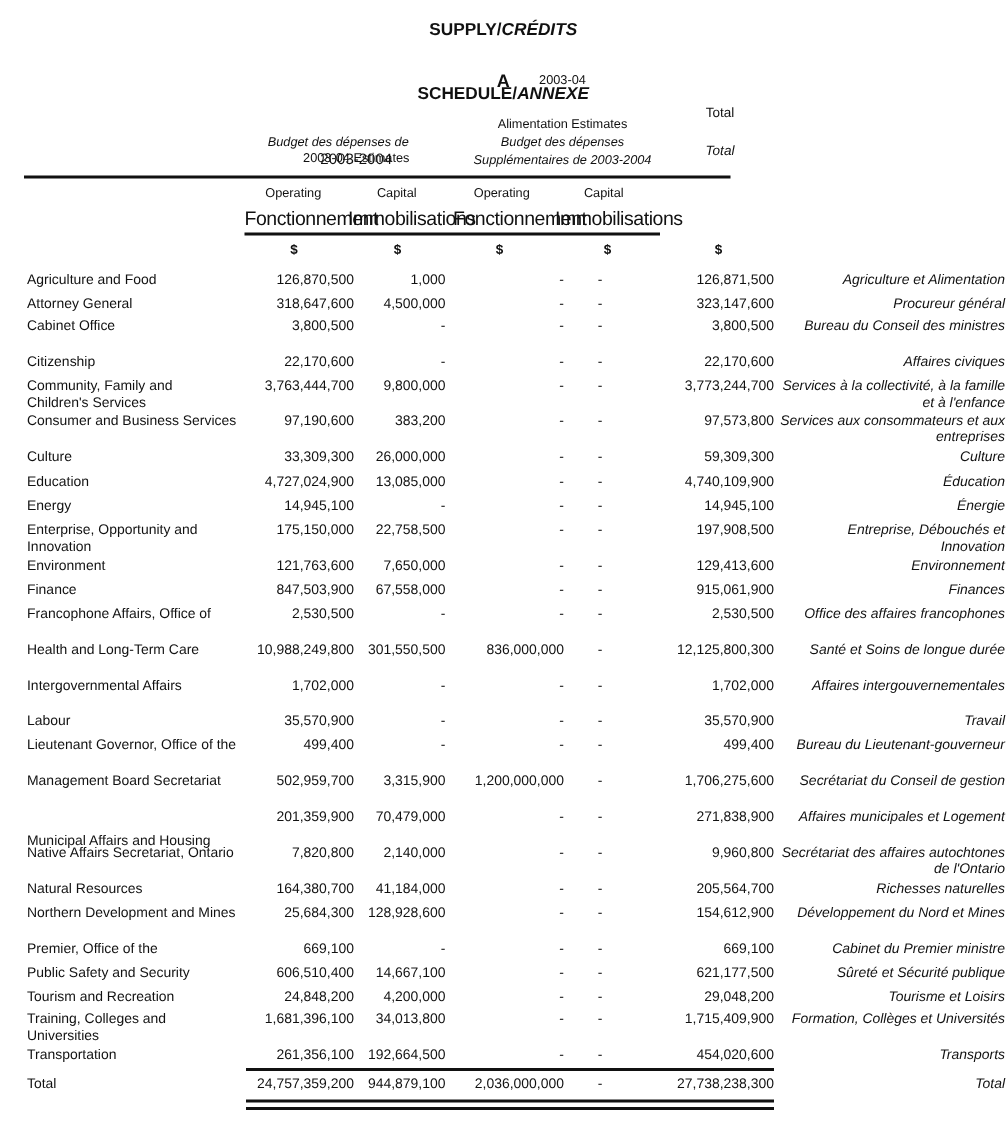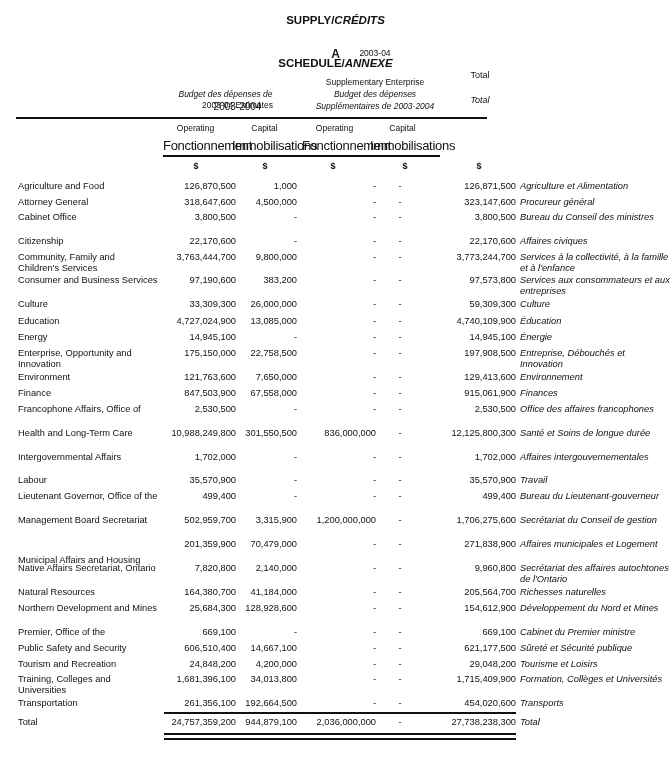--- a/index.html
+++ b/index.html
@@ -22,36 +22,36 @@
     .dollar { position: absolute; font-weight: bold; font-size: 9px; text-align: center; }
 
     .row { position: absolute; left: 0; width: 671px; }
     .row .name { position: absolute; left: 18px; width: 140px; line-height: 11px; font-size: 9.3px; }
     .row .num { position: absolute; text-align: right; font-size: 9.3px; line-height: 11px; }
     .row .c1 { left: 160px; width: 76px; }
     .row .c2 { left: 232px; width: 65px; }
     .row .c3 { left: 308px; width: 68px; }
     .row .c4 { left: 376px; width: 36px; text-align: center; padding-left: 12px;}
     .row .c5 { left: 420px; width: 96px; }
-    .row .fr { position: absolute; left: 520px; width: 150px; font-style: italic; font-size: 9.3px; line-height: 11px; }
+    .row .fr { position: absolute; left: 520px; width: 150px; font-style: italic; font-size: 9.3px; line-height: 11px; text-align: right; }
   </style>
 </head>
 <body>
 
 <div>
   <div class="title" id="t1"><span>SUPPLY/</span><i>CRÉDITS</i></div>
   <div class="title" id="t2"><span>SCHEDULE/</span><i>ANNEXE</i></div>
   <div class="title" id="t3">A</div>
 
   <div class="hdr" style="left:160px;width:155px;top:64px;margin-top:36px;">2003-04 Estimates</div>
   <div class="hdr it" style="left:148px;width:155px;top:89px;">Budget des dépenses de</div>
   <div class="hdr" style="left:160px;width:155px;top:101px;font-size:10px;">2003-2004</div>
 
   <div class="hdr" style="left:300px;width:150px;top:48px;">2003-04</div>
-  <div class="hdr" style="left:300px;width:150px;top:77px;">Supplementary Enterprise</div>
+  <div class="hdr" style="left:300px;width:150px;top:77px;">Alimentation Estimates</div>
   <div class="hdr it" style="left:300px;width:150px;top:89px;">Budget des dépenses</div>
   <div class="hdr it" style="left:300px;width:150px;top:101px;">Supplémentaires de 2003-2004</div>
 
   <div class="hdr" style="left:455px;width:50px;top:70px;font-size:9px;">Total</div>
   <div class="hdr it" style="left:455px;width:50px;top:95px;font-size:9px;">Total</div>
 </div>
 
 <div class="rule" style="left:16px;top:117px;width:471px;height:2px;"></div>
 
 <div>

